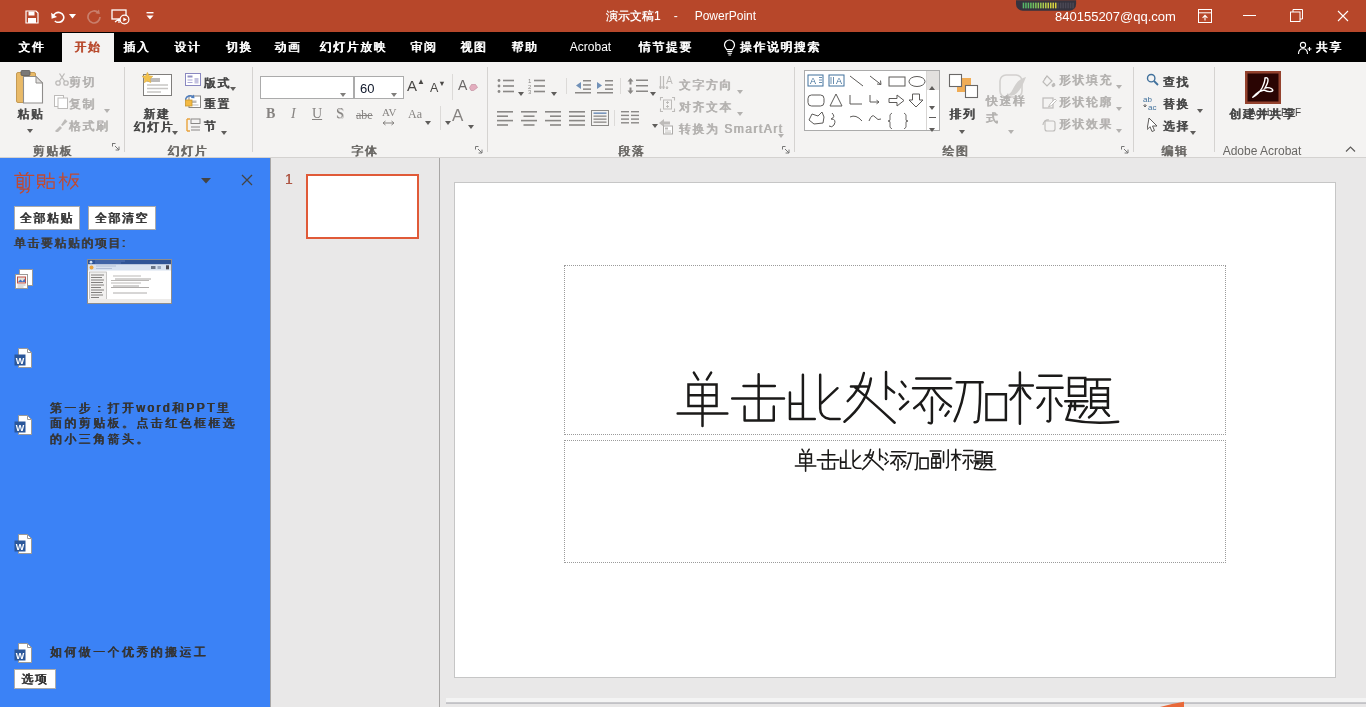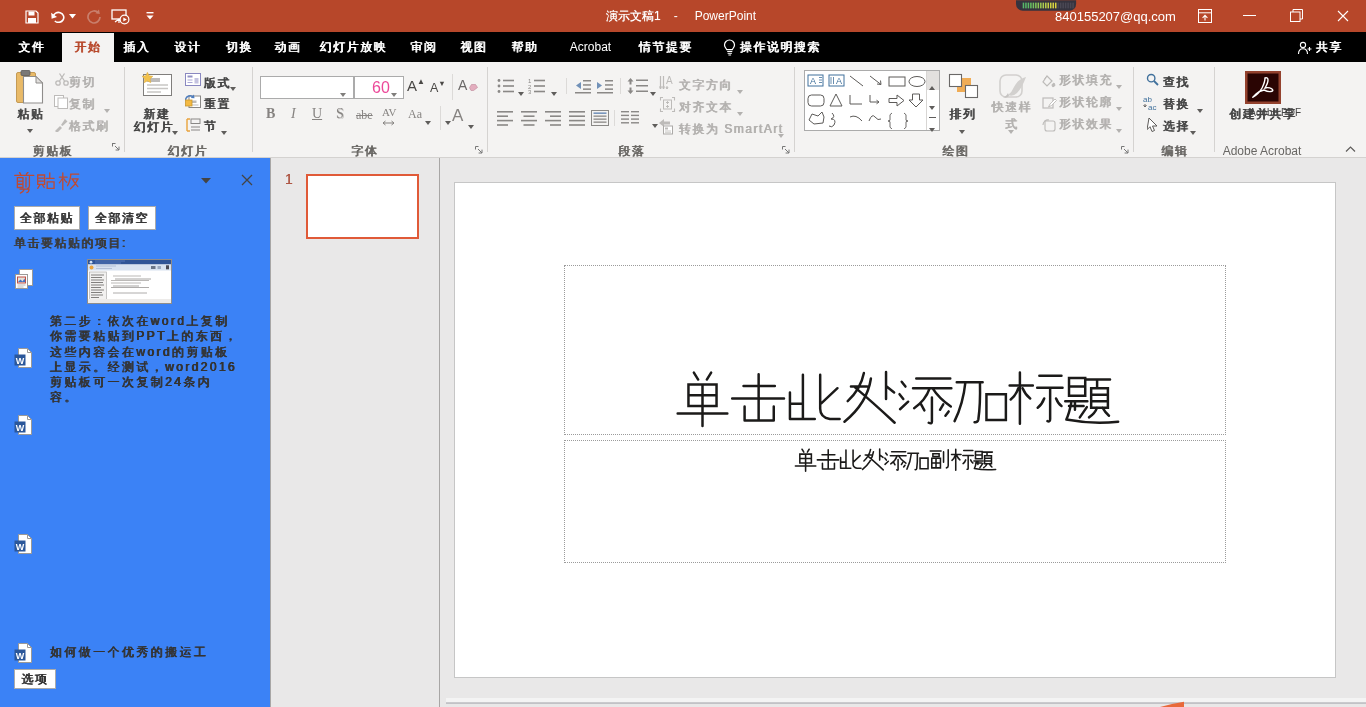--- a/index.html
+++ b/index.html
@@ -199,21 +199,21 @@
   <rect x="5" y="1" width="9" height="4.5" fill="none" stroke="#8A8886" stroke-width="1"></rect>
   <path d="M5 9 h9 M5 12 h9" stroke="#8A8886" stroke-width="1.2"></path>
 </svg>
 <div class="ab btxt cjks" style="left:204px;top:56px">节</div>
 <div class="ab" style="left:221px;top:61px"><span class="arrow-d"></span></div>
 <div class="glabel cjks" style="left:128px">幻灯片</div>
 <div class="gsep" style="left:252px"></div>
 
 <div class="ab" style="left:260px;top:14px;width:92px;height:21px;background:#fff;border:1px solid #ABABAB"></div>
 <div class="ab" style="left:340px;top:23px"><span class="arrow-d" style="border-top-color:#807E7C"></span></div>
-<div class="ab" style="left:354px;top:14px;width:48px;height:21px;background:#fff;border:1px solid #ABABAB;line-height:21px"><span style="color:#ec4899;padding-left:17px;font-size:16px">60</span></div>
+<div class="ab" style="left:354px;top:14px;width:48px;height:21px;background:#fff;border:1px solid #ABABAB;line-height:21px"><span style="color:#0f172a;padding-left:5px;font-size:13px">60</span></div>
 <div class="ab" style="left:391px;top:23px"><span class="arrow-d" style="border-top-color:#807E7C"></span></div>
 <div class="ab" style="left:407px;top:15px;font-size:15px;color:#4a4846">A<span style="font-size:8px;vertical-align:7px">▲</span></div>
 <div class="ab" style="left:430px;top:17px;font-size:12.5px;color:#4a4846">A<span style="font-size:7.5px;vertical-align:6px">▼</span></div>
 <div class="gsep" style="left:452px;top:12px;height:26px;background:#DCDAD8"></div>
 <div class="ab" style="left:458px;top:15px;font-size:14px;color:#6A6867">A</div>
 <svg class="ab" style="left:469px;top:22px" width="9" height="7" viewBox="0 0 9 7">
       <path d="M2.5 0.5 h4 l2 3 -4 3 h-2.5 l-1.5 -2.8z" fill="#E3ADBE" stroke="#C490A2" stroke-width="0.7"></path>
     </svg>
 <div class="ab" style="left:262px;top:44px;width:190px;height:24px;font-size:14px;color:#868381;font-family:'Liberation Serif',serif">
   <b style="position:absolute;left:4px">B</b>
@@ -398,21 +398,21 @@
   <rect x="1.5" y="1.5" width="12" height="12" fill="#fff" stroke="#6A6867" stroke-width="1.1"></rect>
   <rect x="17.5" y="12.5" width="12" height="12" fill="#fff" stroke="#6A6867" stroke-width="1.1"></rect>
 </svg>
 <div class="ab btxt cjks" style="left:940px;top:44px;width:46px;text-align:center">排列</div>
 <div class="ab" style="left:959px;top:60px"><span class="arrow-d"></span></div>
 <svg class="ab" style="left:998px;top:11px" width="30" height="28" viewBox="0 0 30 28">
   <rect x="2" y="2" width="22" height="22" rx="6" fill="none" stroke="#D2D0CE" stroke-width="1.6"></rect>
   <path d="M28 4 q-8 2 -12 10 q-2 5 -6 8 q5 2 9 -2 q5 -5 9 -16z" fill="#D2D0CE"></path>
   <path d="M10 20 q-2 4 -5 4 q3 2 6 -1z" fill="#C5C3C1"></path>
 </svg>
-<div class="ab dtxt cjks" style="left:986px;top:37px;width:52px;text-align:center">快速样式</div>
+<div class="ab dtxt cjks" style="left:986px;top:31px;width:52px;">快速样式</div>
 <div class="ab" style="left:1008px;top:60px"><span class="arrow-dd"></span></div>
 <div class="glabel cjks" style="left:896px">绘图</div>
 <svg class="ab" style="left:1121px;top:84px" width="9" height="9" viewBox="0 0 9 9">
   <path d="M0.5 0.5 h3 M0.5 0.5 v3 M3 3 l4 4 M7 3.6 v3.4 h-3.4" stroke="#777" fill="none"></path>
 </svg>
 <svg class="ab" style="left:1042px;top:13px" width="15" height="13" viewBox="0 0 15 13">
   <path d="M5 1 l5 5 -5 5 -4 -4 z" fill="none" stroke="#BDBBB9" stroke-width="1.2"></path>
   <path d="M5 1 l-2.5 2.5 M12 8 q2 2.5 0 3.5 q-2 1 -2 -1.5 q0 -1 2 -2z" stroke="#BDBBB9" fill="#BDBBB9"></path>
 </svg>
 <div class="ab dtxt cjks" style="left:1059px;top:10px">形状填充</div>
@@ -519,28 +519,28 @@
   <path d="M24 28.5 h38 M26 34 h34" stroke="#A5A3A1" stroke-width="0.9"></path>
   <rect x="1" y="40" width="83" height="4" fill="#EDEBE9"></rect>
 </svg>
 
 <svg class="ab wicon" style="left:14px;top:190px" width="18" height="20" viewBox="0 0 18 20">
   <path d="M4.5 0.5 h9 l4 4 v15 h-13z" fill="#fff" stroke="#9B9997" stroke-width="1"></path>
   <path d="M13.5 0.5 v4 h4" fill="none" stroke="#9B9997" stroke-width="1"></path>
   <rect x="0.5" y="6.5" width="11" height="11" fill="#2B579A"></rect>
   <text x="1.8" y="15.5" font-size="9" fill="#fff" font-family="Liberation Sans" font-weight="bold">W</text>
 </svg>
-<div class="ab cjkp" style="left:50px;top:156px">第二步：依次在word上复制<br>你需要粘贴到PPT上的东西，<br>这些内容会在word的剪贴板<br>上显示。经测试，word2016<br>剪贴板可一次复制24条内<br>容。</div>
 
 <svg class="ab wicon" style="left:14px;top:257px" width="18" height="20" viewBox="0 0 18 20">
   <path d="M4.5 0.5 h9 l4 4 v15 h-13z" fill="#fff" stroke="#9B9997" stroke-width="1"></path>
   <path d="M13.5 0.5 v4 h4" fill="none" stroke="#9B9997" stroke-width="1"></path>
   <rect x="0.5" y="6.5" width="11" height="11" fill="#2B579A"></rect>
   <text x="1.8" y="15.5" font-size="9" fill="#fff" font-family="Liberation Sans" font-weight="bold">W</text>
 </svg>
+<div class="ab cjkp" style="left:50px;top:243px">第一步：打开word和PPT里<br>面的剪贴板。点击红色框框选<br>的小三角箭头。</div>
 
 <svg class="ab wicon" style="left:14px;top:376px" width="18" height="20" viewBox="0 0 18 20">
   <path d="M4.5 0.5 h9 l4 4 v15 h-13z" fill="#fff" stroke="#9B9997" stroke-width="1"></path>
   <path d="M13.5 0.5 v4 h4" fill="none" stroke="#9B9997" stroke-width="1"></path>
   <rect x="0.5" y="6.5" width="11" height="11" fill="#2B579A"></rect>
   <text x="1.8" y="15.5" font-size="9" fill="#fff" font-family="Liberation Sans" font-weight="bold">W</text>
 </svg>
 
 <svg class="ab wicon" style="left:14px;top:485px" width="18" height="20" viewBox="0 0 18 20">
   <path d="M4.5 0.5 h9 l4 4 v15 h-13z" fill="#fff" stroke="#9B9997" stroke-width="1"></path>

